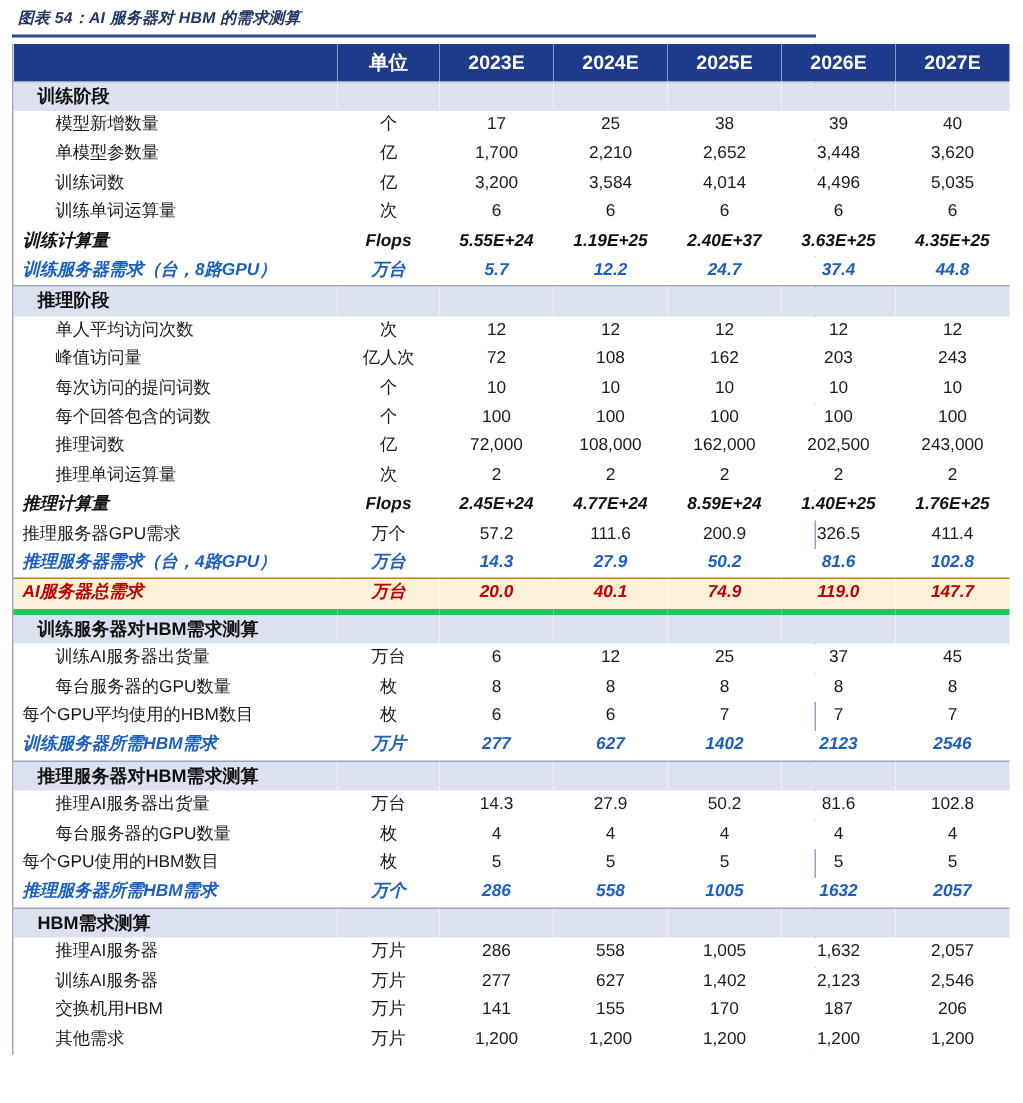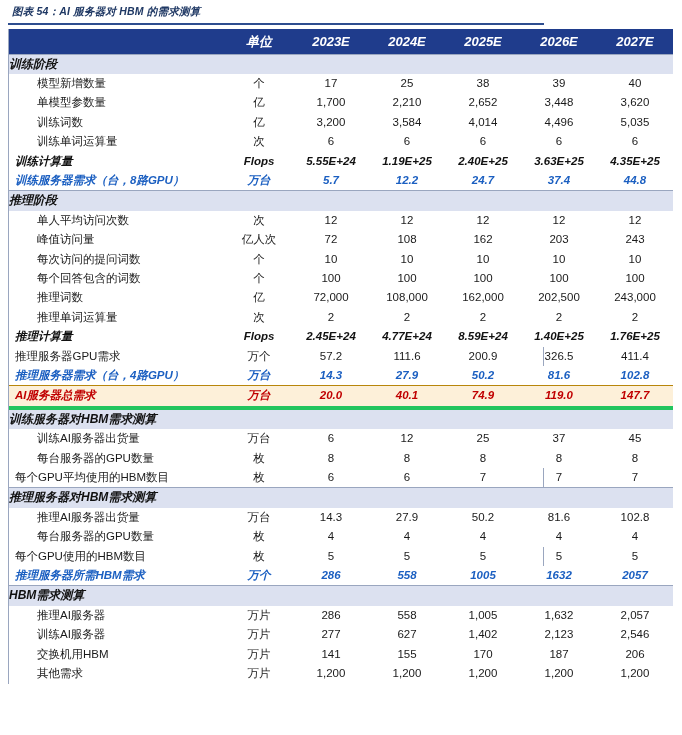--- a/index.html
+++ b/index.html
@@ -58,37 +58,36 @@
   }
   
   col.c-label { width: 216px; }
   col.c-unit  { width: 68px;  }
   col.c-year  { width: 76px;  }
 
   
   thead tr.hdr th {
     background: #1f3c8c;
     color: #ffffff;
-    font-style: italic;
     font-weight: bold;
     font-size: 13px;
     height: 25px;
     line-height: 25px;
     text-align: center;
   }
   thead tr.hdr th.lbl { text-align: left; padding-left: 6px; }
 
   
   tr.section td {
     background: #dce1f0;
     font-weight: bold;
     font-size: 12px;
     color: #111111;
   }
-  tr.section td.lbl { padding-left: 0; font-style: italic; }
+  tr.section td.lbl { padding-left: 16px; }
 
   tr.item td { background: #ffffff; color: #1a1a1a; }
   tr.item td.lbl { padding-left: 28px; }
 
   tr.item-flush td.lbl { padding-left: 6px; }
 
   tr.calc td {
     background: #ffffff;
     font-weight: bold;
     font-style: italic;
@@ -193,21 +192,21 @@
             <td class="val">6</td>
             <td class="val">6</td>
             <td class="val">6</td>
             <td class="val">6</td>
           </tr>
           <tr class="calc">
             <td class="lbl">训练计算量</td>
             <td class="unit">Flops</td>
             <td class="val">5.55E+24</td>
             <td class="val">1.19E+25</td>
-            <td class="val">2.40E+25</td>
+            <td class="val">2.40E+37</td>
             <td class="val">3.63E+25</td>
             <td class="val">4.35E+25</td>
           </tr>
           <tr class="blue">
             <td class="lbl">训练服务器需求（台，8路GPU）</td>
             <td class="unit">万台</td>
             <td class="val">5.7</td>
             <td class="val">12.2</td>
             <td class="val">24.7</td>
             <td class="val">37.4</td>
@@ -341,20 +340,29 @@
           </tr>
           <tr class="item-flush">
             <td class="lbl">每个GPU平均使用的HBM数目</td>
             <td class="unit">枚</td>
             <td class="val">6</td>
             <td class="val">6</td>
             <td class="val">7</td>
             <td class="val">7</td>
             <td class="val">7</td>
           </tr>
+          <tr class="blue">
+            <td class="lbl">训练服务器所需HBM需求</td>
+            <td class="unit">万片</td>
+            <td class="val">277</td>
+            <td class="val">627</td>
+            <td class="val">1402</td>
+            <td class="val">2123</td>
+            <td class="val">2546</td>
+          </tr>
           <tr class="section sec-top">
             <td class="lbl">推理服务器对HBM需求测算</td>
             <td class="unit"></td>
             <td class="val"></td>
             <td class="val"></td>
             <td class="val"></td>
             <td class="val"></td>
             <td class="val"></td>
           </tr>
           <tr class="item">

